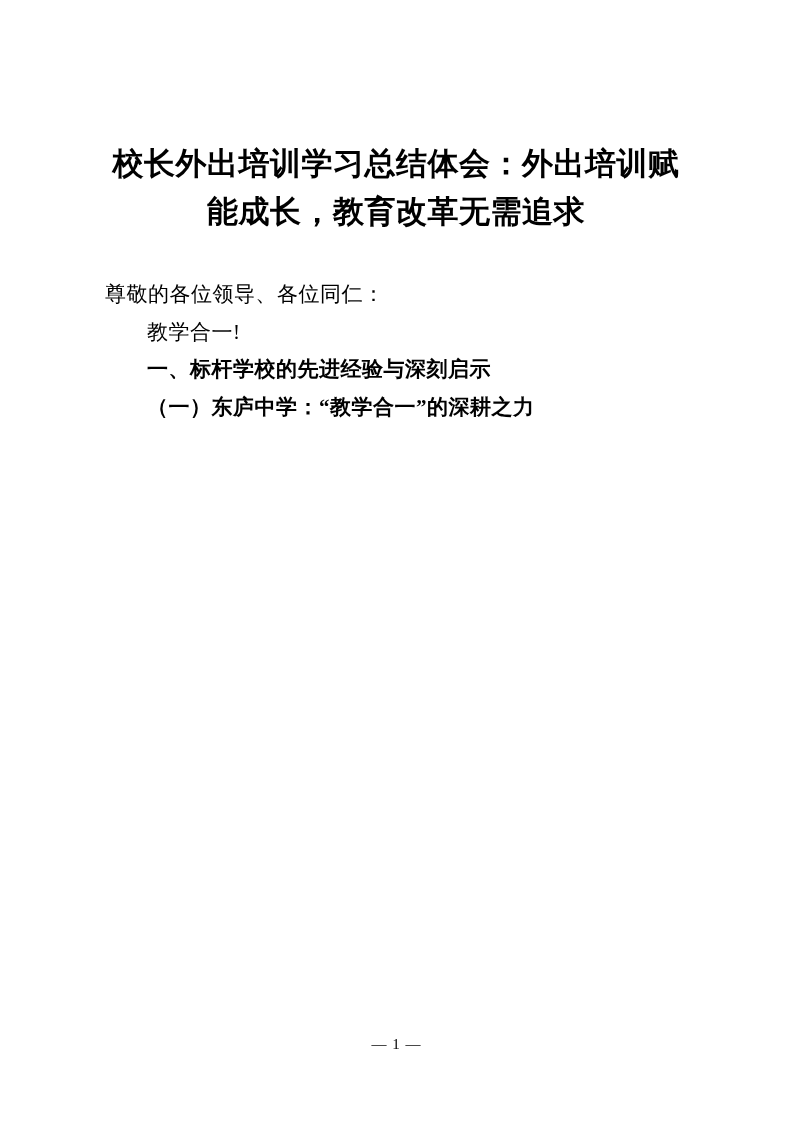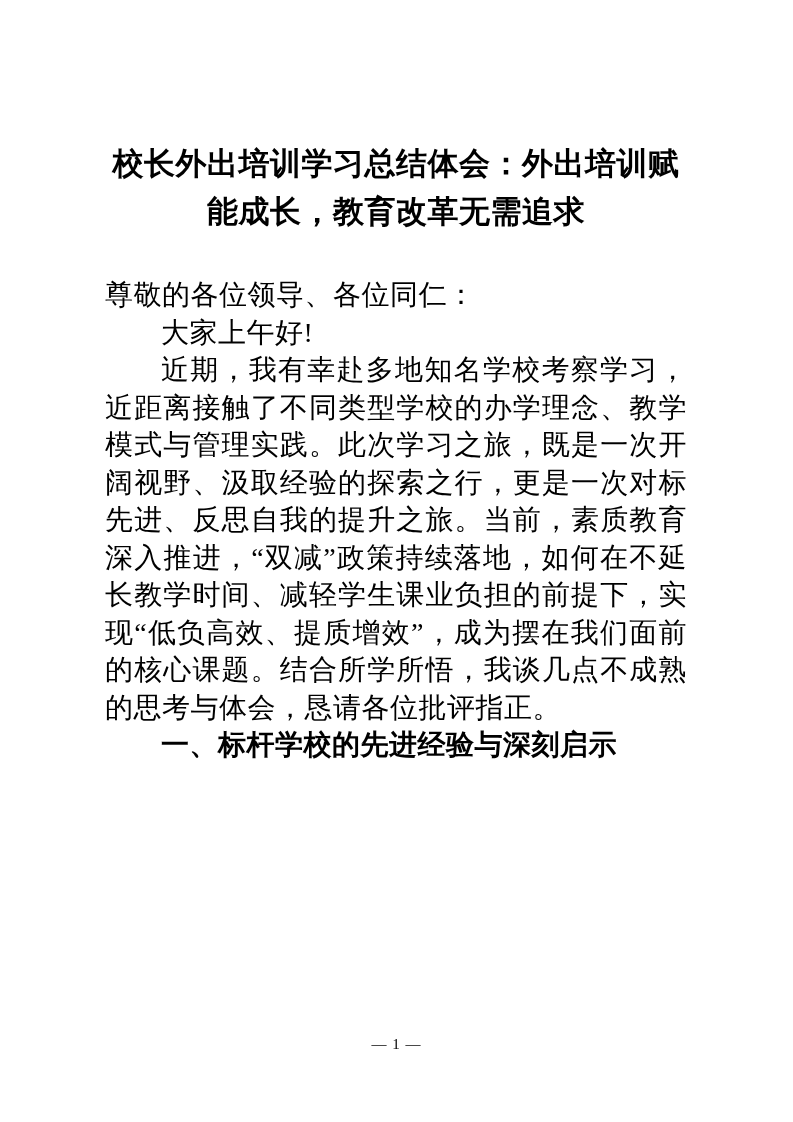--- a/index.html
+++ b/index.html
@@ -31,21 +31,21 @@
     line-height: 48px;
     text-align: center;
     margin: 0 0 40px 0;
     letter-spacing: 0.5px;
   }
   .doc-title .title-line {
     display: block;
     white-space: nowrap;
   }
   .doc-body {
-    font-size: 28px;
+    font-size: 21px;
     line-height: 37.5px;
     text-align: justify;
     letter-spacing: 0.5px;
   }
   .doc-body p.para {
     margin: 0;
     text-indent: 2em;
   }
   .doc-body p.para.no-indent {
     text-indent: 0;
@@ -68,21 +68,21 @@
 <body>
 
 <div class="page">
   <div class="content">
     <h1 class="doc-title">
       <span class="title-line">校长外出培训学习总结体会：外出培训赋</span>
       <span class="title-line">能成长，教育改革无需追求</span>
     </h1>
     <div class="doc-body">
         <p class="para no-indent">尊敬的各位领导、各位同仁：</p>
-        <p class="para">大家上午好!</p>
-        <p class="para">近期，我有幸赴多地知名学校考察学习，近距离接触了不同类型学校的办学理念、教学模式与管理实践。此次学习之旅，既是一次开阔视野、汲取经验的探索之行，更是一次对标先进、反思自我的提升之旅。当前，素质教育深入推进，“双减”政策持续落地，如何在不延长教学时间、减轻学生课业负担的前提下，实现“低负高效、提质增效”，成为摆在我们面前的核心课题。结合所学所悟，我谈几点不成熟的思考与体会，恳请各位批评指正。</p>
+        <p class="para">教学合一!</p>
         <p class="para bold">一、标杆学校的先进经验与深刻启示</p>
+        <p class="para bold">（一）东庐中学：“教学合一”的深耕之力</p>
       </div>
   </div>
   <div class="page-footer">
     <span>— 1 —</span>
   </div>
 </div>
 
 </body></html>

